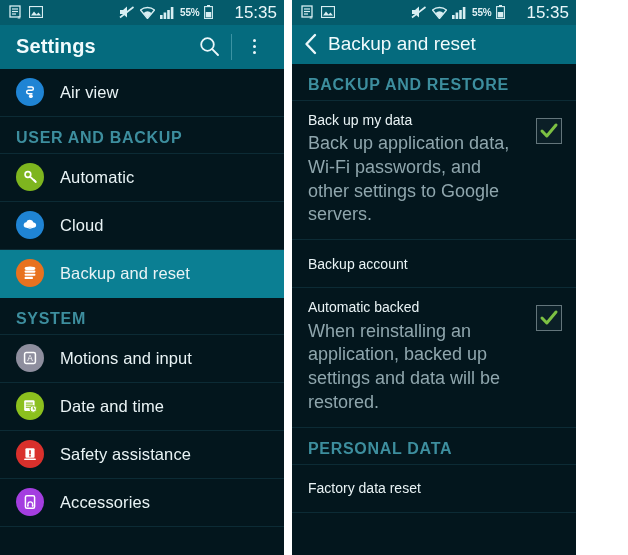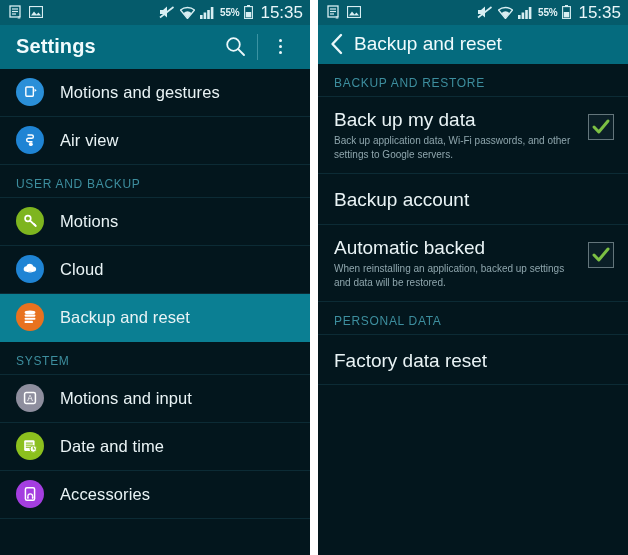--- a/index.html
+++ b/index.html
@@ -7,21 +7,21 @@
   html, body {
     width: 628px;
     height: 555px;
     background: #ffffff;
     font-family: "Liberation Sans", sans-serif;
     overflow: hidden;
   }
 
   .screens {
     display: flex;
-    width: 628px;
+    width: 576px;
     height: 555px;
     background: #ffffff;
   }
 
   .phone {
     width: 310px;
     height: 555px;
     background: #03161d;
     position: relative;
     overflow: hidden;
@@ -45,21 +45,21 @@
   .sb-pct {
     font-size: 10px;
     font-weight: bold;
     letter-spacing: -0.2px;
     color: #e3f2f5;
   }
   .sb-clock {
     font-size: 17px;
     color: #eaf7fa;
     letter-spacing: 0px;
-    margin-left: 2px;
+    margin-left: 16px;
     line-height: 1;
   }
 
   
   .appbar {
     height: 44px;
     background: #056b7e;
     display: flex;
     align-items: center;
     padding: 0 10px 0 16px;
@@ -104,24 +104,24 @@
     font-size: 19px;
     color: #f0fbfd;
     font-weight: 400;
   }
 
   
   .body { height: calc(555px - 72px); overflow: hidden; background: #03161d; }
 
   .section-head {
     padding: 12px 0 6px 16px;
-    font-size: 12px;
+    font-size: 16px;
     letter-spacing: 0.7px;
     color: #3d8e9e;
-    font-weight: 400;
+    font-weight: 700;
     border-bottom: 1px solid #0c2b35;
     background: #03161d;
   }
 
   .row {
     display: flex;
     align-items: center;
     min-height: 48px;
     padding: 0 14px 0 16px;
     border-bottom: 1px solid #0c2b35;
@@ -149,27 +149,27 @@
   .prow {
     display: flex;
     align-items: flex-start;
     padding: 11px 14px 12px 16px;
     border-bottom: 1px solid #0c2b35;
     background: #03161d;
     min-height: 48px;
   }
   .prow .txt { flex: 1; padding-right: 10px; }
   .prow .ptitle {
-    font-size: 19px;
+    font-size: 14px;
     color: #e9f3f5;
     font-weight: 400;
     line-height: 1.25;
   }
   .prow .psub {
-    font-size: 10px;
+    font-size: 18px;
     color: #8fa6ad;
     line-height: 1.32;
     margin-top: 3px;
   }
   .prow.single { align-items: center; padding-top: 14px; }
 
   .checkbox {
     width: 26px; height: 26px;
     flex: 0 0 26px;
     border: 1px solid #63757b;
@@ -244,47 +244,38 @@
               <i></i>
               <i></i>
               <i></i>
             </span>
         </div>
       </div>
     </div>
 
     <div class="body col" id="left-body">
         <div class="row">
-          <span class="ico" style="background: rgb(42, 143, 216);">
-            <svg width="20" height="20" viewBox="0 0 24 24">
-              <rect x="7" y="6" width="9" height="11" rx="1" fill="none" stroke="#ffffff" stroke-width="1.7"></rect>
-              <path d="M17.5 8 l2.5 2 -2.5 2" fill="#ffffff"></path>
-            </svg>
-          </span>
-          <span class="label">Motions and gestures</span>
-        </div>
-        <div class="row">
           <span class="ico" style="background: rgb(31, 132, 212);">
             <svg width="20" height="20" viewBox="0 0 24 24">
               <path d="M9 6 h5 a2 2 0 0 1 0 4 h-4 a2 2 0 0 0 0 4 h5" fill="none" stroke="#ffffff" stroke-width="1.8"></path>
               <circle cx="13" cy="17" r="2.3" fill="#ffffff"></circle>
             </svg>
           </span>
           <span class="label">Air view</span>
         </div>
         <div class="section-head">USER AND BACKUP</div>
         <div class="row">
           <span class="ico" style="background: rgb(126, 181, 31);">
             <svg width="20" height="20" viewBox="0 0 24 24">
               <circle cx="9.5" cy="9" r="3.4" fill="none" stroke="#ffffff" stroke-width="2"></circle>
               <path d="M12 11.5 L19 18" stroke="#ffffff" stroke-width="2.2" stroke-linecap="round"></path>
               <path d="M16.5 15.5 l1.8 1.8" stroke="#ffffff" stroke-width="2" stroke-linecap="round"></path>
             </svg>
           </span>
-          <span class="label">Motions</span>
+          <span class="label">Automatic</span>
         </div>
         <div class="row">
           <span class="ico" style="background: rgb(31, 132, 212);">
             <svg width="20" height="20" viewBox="0 0 24 24">
               <path d="M6 15 a3.4 3.4 0 0 1 1.5 -6.3 A4.6 4.6 0 0 1 16.2 9 a3.2 3.2 0 0 1 1.6 6 Z" fill="#ffffff"></path>
               <ellipse cx="12" cy="13" rx="4.4" ry="2.6" fill="none" stroke="#ffffff" stroke-width="1.5"></ellipse>
               <circle cx="12" cy="13" r="1.5" fill="#ffffff"></circle>
             </svg>
           </span>
           <span class="label">Cloud</span>
@@ -315,20 +306,31 @@
             <svg width="20" height="20" viewBox="0 0 24 24">
               <rect x="5" y="5" width="12.5" height="13" rx="1.5" fill="#ffffff"></rect>
               <line x1="7" y1="8.5" x2="15.5" y2="8.5" stroke="#8cc01e" stroke-width="1.4"></line>
               <line x1="7" y1="11" x2="15.5" y2="11" stroke="#8cc01e" stroke-width="1.4"></line>
               <line x1="7" y1="13.5" x2="12" y2="13.5" stroke="#8cc01e" stroke-width="1.4"></line>
               <circle cx="16" cy="15.5" r="4" fill="#ffffff" stroke="#8cc01e" stroke-width="1.2"></circle>
               <path d="M16 13 v2.6 h1.9" stroke="#8cc01e" stroke-width="1.3" fill="none" stroke-linecap="round"></path>
             </svg>
           </span>
           <span class="label">Date and time</span>
+        </div>
+        <div class="row">
+          <span class="ico" style="background: rgb(217, 48, 44);">
+            <svg width="20" height="20" viewBox="0 0 24 24">
+              <rect x="6.5" y="5" width="11" height="11.5" rx="1.2" fill="#ffffff"></rect>
+              <rect x="11" y="7.5" width="2" height="5" fill="#d9302c"></rect>
+              <rect x="11" y="13.3" width="2" height="1.8" fill="#d9302c"></rect>
+              <rect x="5" y="17.5" width="14" height="1.8" rx="0.8" fill="#ffffff"></rect>
+            </svg>
+          </span>
+          <span class="label">Safety assistance</span>
         </div>
         <div class="row">
           <span class="ico" style="background: rgb(164, 62, 224);">
             <svg width="20" height="20" viewBox="0 0 24 24">
               <rect x="6.5" y="4.5" width="11" height="15" rx="1.8" fill="none" stroke="#ffffff" stroke-width="1.8"></rect>
               <path d="M9.5 14.5 a2.8 2.8 0 0 1 5.6 0" fill="none" stroke="#ffffff" stroke-width="1.5"></path>
               <rect x="8.5" y="14.3" width="2" height="3.6" rx="1" fill="#ffffff"></rect>
               <rect x="14.2" y="14.3" width="2" height="3.6" rx="1" fill="#ffffff"></rect>
             </svg>
           </span>

